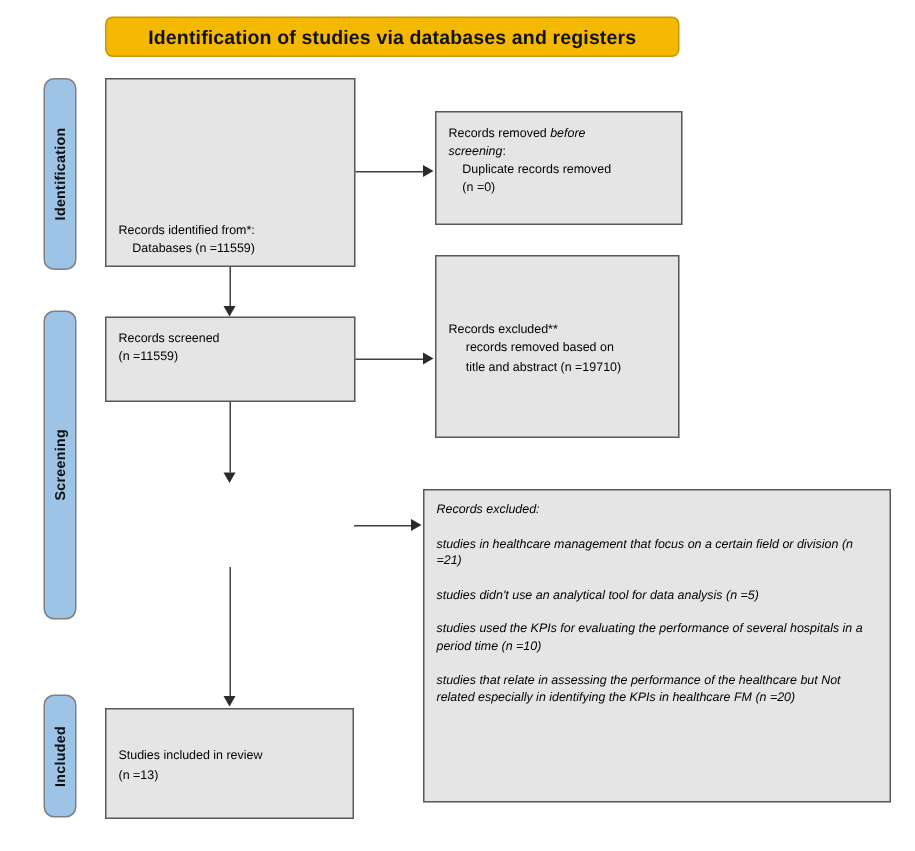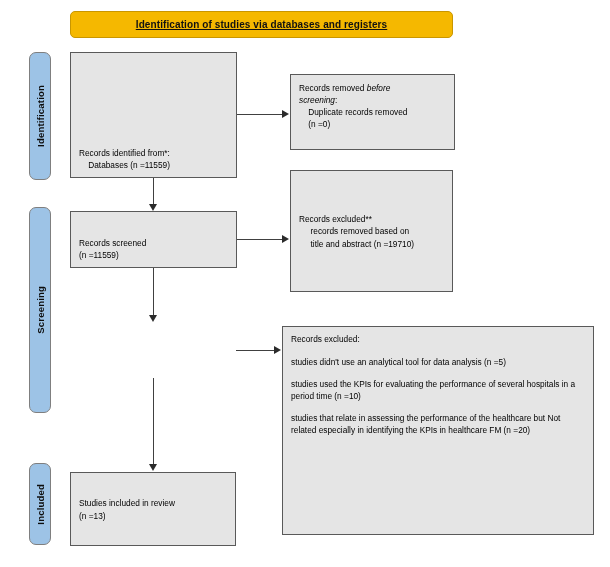--- a/index.html
+++ b/index.html
@@ -30,26 +30,25 @@
     height: 27px;
     background: #F5B800;
     border: 1px solid #c99600;
     border-radius: 5px;
     display: flex;
     align-items: center;
     justify-content: center;
     box-sizing: border-box;
   }
   .banner-text {
-    font-size: 10px;
+    font-size: 13px;
     font-weight: bold;
     color: #111111;
     letter-spacing: 0.1px;
     white-space: nowrap;
-    text-decoration: underline;
   }
 
   
   .stage {
     position: absolute;
     background: #9DC3E6;
     border: 1px solid #7f7f7f;
     border-radius: 7px;
     box-sizing: border-box;
     display: flex;
@@ -83,37 +82,38 @@
     line-height: 1.45;
     color: #000000;
     white-space: pre-wrap;
     margin: 0;
   }
 
   #box-identified   { left: 70px;  top: 52px;  width: 167px; height: 126px;
                       display:flex; align-items:flex-end; }
   #box-removed      { left: 290px; top: 74px;  width: 165px; height: 76px; }
   #box-screened     { left: 70px;  top: 211px; width: 167px; height: 57px;
-                      display:flex; align-items:flex-end; }
+                      display:flex; align-items:flex-start; }
   #box-excluded1    { left: 290px; top: 170px; width: 163px; height: 122px;
                       display:flex; align-items:center; }
   #box-assessed     { left: 70px;  top: 323px; width: 166px; height: 55px;
                       display:flex; align-items:center; }
   #box-excluded2    { left: 282px; top: 326px; width: 312px; height: 209px; }
   #box-included     { left: 70px;  top: 472px; width: 166px; height: 74px;
                       display:flex; align-items:center; }
 
   
   .excl-list { margin: 0; padding: 0; }
   .excl-item {
     font-size: 8.3px;
     line-height: 1.4;
     color: #000000;
     margin: 0 0 11px 0;
     white-space: pre-wrap;
+    font-style: italic;
   }
   .excl-item:last-child { margin-bottom: 0; }
 
   
   .ln {
     position: absolute;
     background: #404040;
   }
   .ln-h { height: 1px; }
   .ln-v { width: 1px; }
@@ -172,20 +172,21 @@
   <div class="box" id="box-excluded1">
     <p class="box-text">Records excluded**
      records removed based on
      title and abstract (n =19710)</p>
   </div>
 
 
   <div class="box" id="box-excluded2">
     <div class="excl-list">
       <p class="excl-item">Records excluded:</p>
+      <p class="excl-item">studies in healthcare management that focus on a certain field or division (n =21)</p>
       <p class="excl-item">studies didn't use an analytical tool for data analysis (n =5)</p>
       <p class="excl-item">studies used the KPIs for evaluating the performance of several hospitals in a period time (n =10)</p>
       <p class="excl-item">studies that relate in assessing the performance of the healthcare but Not related especially in identifying the KPIs in healthcare FM (n =20)</p>
     </div>
   </div>
 
   <div class="box" id="box-included">
     <p class="box-text">Studies included in review
 (n =13)</p>
   </div>

